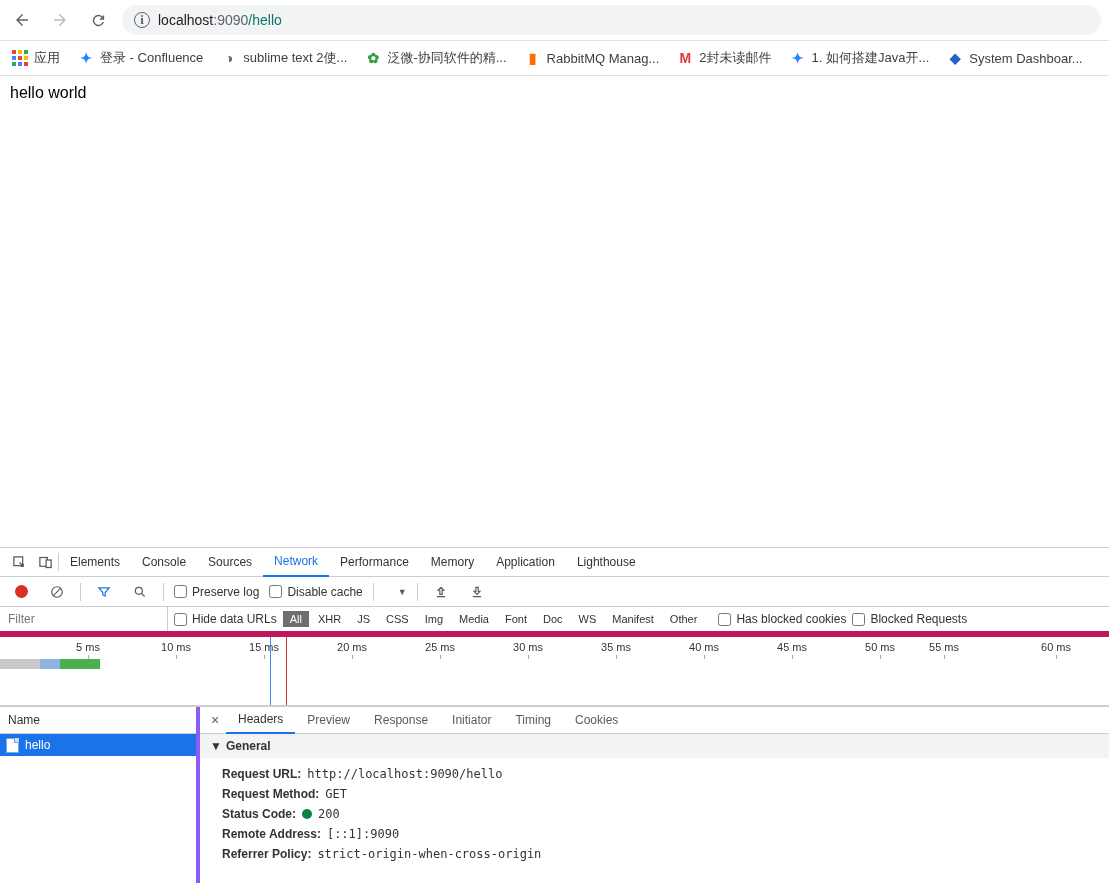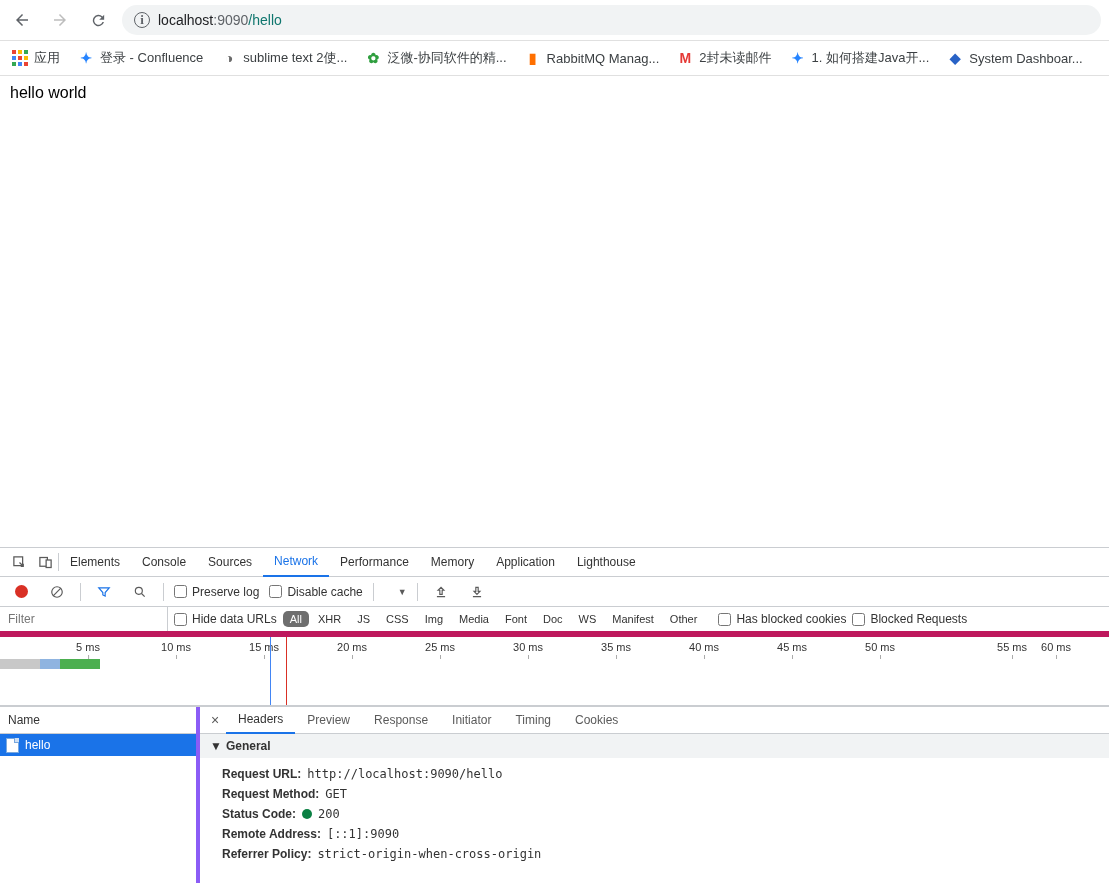--- a/index.html
+++ b/index.html
@@ -40,21 +40,21 @@
 .record-dot { width: 13px; height: 13px; border-radius: 50%; background: #d93025; }
 .divider { width: 1px; height: 18px; background: #cacdd1; }
 .checkbox-label { display: flex; align-items: center; gap: 5px; cursor: pointer; }
 .checkbox-label input { width: 13px; height: 13px; }
 .throttle-select { border: none; background: transparent; font-size: 12px; cursor: pointer; padding-right: 4px; }
 .triangle-down { font-size: 9px; color: #5a5a5a; }
 
 
 .filter-bar { height: 30px; display: flex; align-items: center; border-bottom: 6px solid #be185d; padding: 0 0 0 0; gap: 6px; }
 .filter-input { width: 168px; border: none; padding: 4px 8px; font-size: 12px; outline: none; color: #333; border-right: 1px solid #cacdd1; height: 100%; }
-.filter-chip { padding: 2px 7px; border-radius: 5px; cursor: pointer; font-size: 11px; }
+.filter-chip { padding: 2px 7px; border-radius: 0; cursor: pointer; font-size: 11px; }
 .filter-chip.active { background: #6e6e6e; color: #fff; }
 
 
 .timeline { height: 69px; border-bottom: 1px solid #cacdd1; position: relative; background: #fff; }
 .timeline-ticks { height: 20px; position: relative; font-size: 11px; color: #333; }
 .tick { position: absolute; top: 4px; text-align: center; transform: translateX(-50%); }
 .tick::before { content:''; position:absolute; left:50%; top:14px; width:1px; height:4px; background:#aaa; }
 .timeline-bars { position: relative; height: 15px; }
 .bar-segment { position: absolute; height: 10px; top: 2px; }
 .marker-line { position: absolute; top: 0; bottom: 0; width: 1px; }
@@ -259,21 +259,21 @@
         <div class="tick" style="left: 88px;">5 ms</div>
         <div class="tick" style="left: 176px;">10 ms</div>
         <div class="tick" style="left: 264px;">15 ms</div>
         <div class="tick" style="left: 352px;">20 ms</div>
         <div class="tick" style="left: 440px;">25 ms</div>
         <div class="tick" style="left: 528px;">30 ms</div>
         <div class="tick" style="left: 616px;">35 ms</div>
         <div class="tick" style="left: 704px;">40 ms</div>
         <div class="tick" style="left: 792px;">45 ms</div>
         <div class="tick" style="left: 880px;">50 ms</div>
-        <div class="tick" style="left: 1012px;">55 ms</div>
+        <div class="tick" style="left: 944px;">55 ms</div>
         <div class="tick" style="left: 1056px;">60 ms</div>
       </div>
     <div class="timeline-bars">
       <div class="bar-segment" style="left:0; width:40px; background:#c8c8c8;"></div>
       <div class="bar-segment" style="left:40px; width:20px; background:#8fb4e0;"></div>
       <div class="bar-segment" style="left:60px; width:40px; background:#4caf50;"></div>
     </div>
     <div class="marker-line" style="left:270px; background:#4285f4;"></div>
     <div class="marker-line" style="left:286px; background:#d93025;"></div>
   </div>

